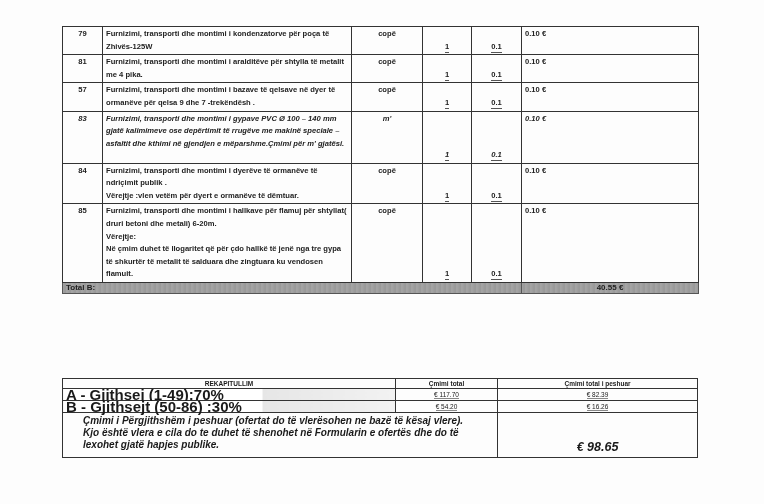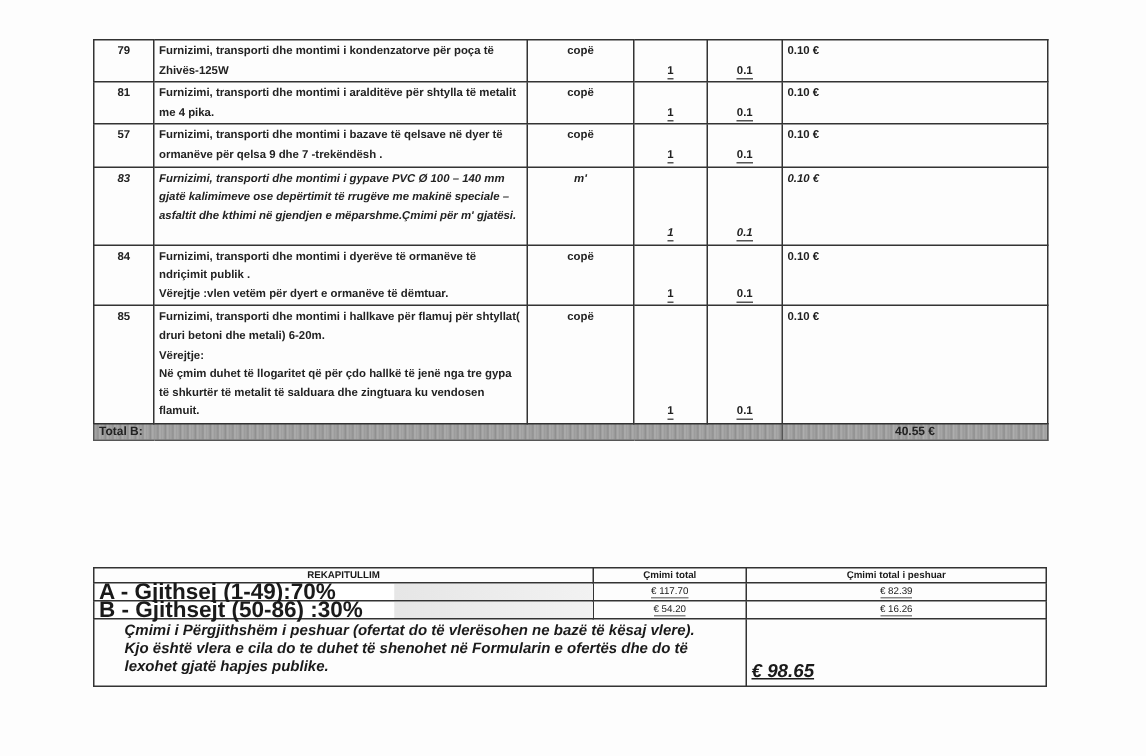--- a/index.html
+++ b/index.html
@@ -25,21 +25,21 @@
     .total-label { color: #222; }
     .total-value { text-align: center; color: #222; }
 
     table.recap { position: absolute; left: 62px; top: 378px; width: 635px; border-collapse: collapse; table-layout: fixed; }
     table.recap td { border: 1px solid #333; padding: 0 3px; font-family: "Liberation Sans", sans-serif; color: #1a1a1a; }
     .rc-head { font-size: 6.5px; font-weight: bold; text-align: center; height: 9px; line-height: 9px; }
     .rc-label { font-size: 15px; font-weight: bold; height: 11px; line-height: 11px; position: relative; background: linear-gradient(90deg, #fff 0 60%, #e6e6e6 60%, #f2f2f2 100%); }
     .rc-val { font-size: 6.5px; text-align: center; line-height: 11px; }
     .rc-val span { border-bottom: 1px solid #888; }
     .rc-note { font-size: 10px; font-weight: bold; font-style: italic; line-height: 12px; padding: 2px 20px !important; height: 40px; vertical-align: top; }
-    .rc-grand { font-size: 12.5px; font-weight: bold; font-style: italic; vertical-align: bottom; padding-bottom: 3px !important; text-decoration: underline; }
+    .rc-grand { font-size: 12.5px; font-weight: bold; font-style: italic; text-align: center; vertical-align: bottom; padding-bottom: 3px !important; }
   </style>
 </head>
 <body>
 
 <div class="page">
 
   <table class="items">
     <tbody>
         <tr class="row-h1">
       <td class="num">79</td>

